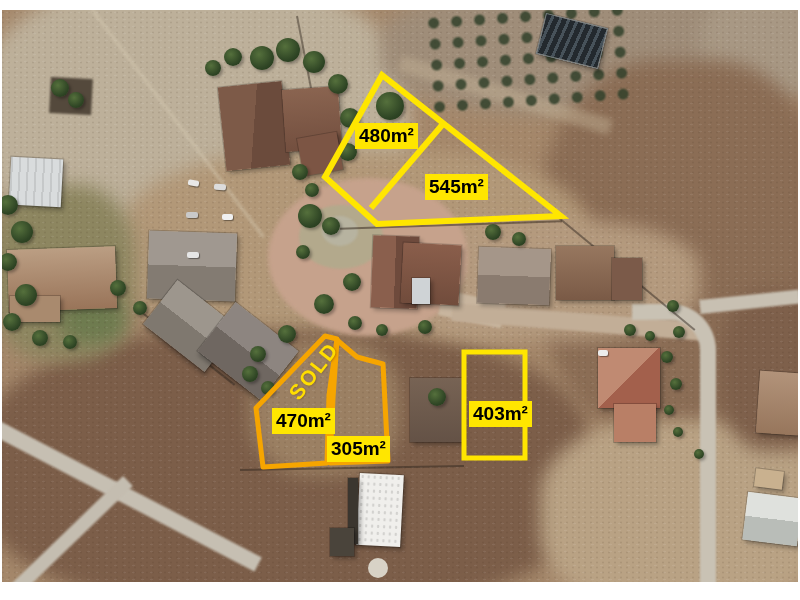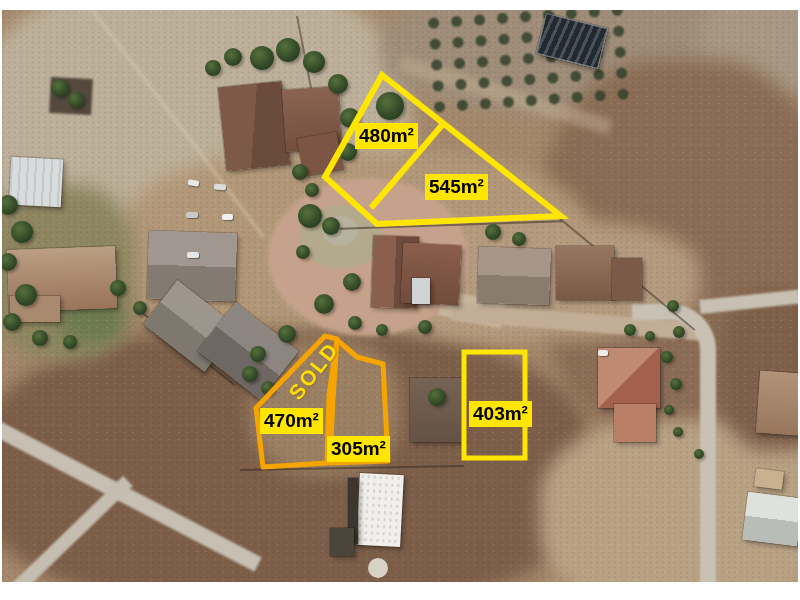--- a/index.html
+++ b/index.html
@@ -160,20 +160,20 @@
       <svg class="overlay" width="800" height="600" viewBox="0 0 800 600">
         <polygon points="382,75 561,216 377,224 325,177" fill="none" stroke-width="6" stroke-linejoin="miter" stroke="#FFE600"></polygon>
         <line x1="443" y1="124" x2="371" y2="208" stroke-width="6" stroke="#FFE600"></line>
         <rect x="464" y="352" width="61" height="106" fill="none" stroke-width="5" stroke="#FFE600"></rect>
         <polygon points="325,336 337,339 329,395 327,463 263,467 256,408" fill="none" stroke-width="5" stroke-linejoin="round" stroke="#F6A500"></polygon>
         <polygon points="337,340 357,357 383,364 388,461 330,463 333,398" fill="none" stroke-width="5" stroke-linejoin="round" stroke="#F6A500"></polygon>
       </svg>
 
       <div class="lbl" style="left:355px;top:123px;">480m²</div>
       <div class="lbl" style="left:425px;top:174px;">545m²</div>
-      <div class="lbl" style="left:260px;top:408px;">470m²</div>
+      <div class="lbl" style="left:272px;top:408px;">470m²</div>
       <div class="lbl" style="left:327px;top:436px;">305m²</div>
       <div class="lbl" style="left:469px;top:401px;">403m²</div>
       <div class="sold" style="left:314px;top:371px;">SOLD</div>
 
     </div>
   </div>
 </div>
 
 </body></html>

